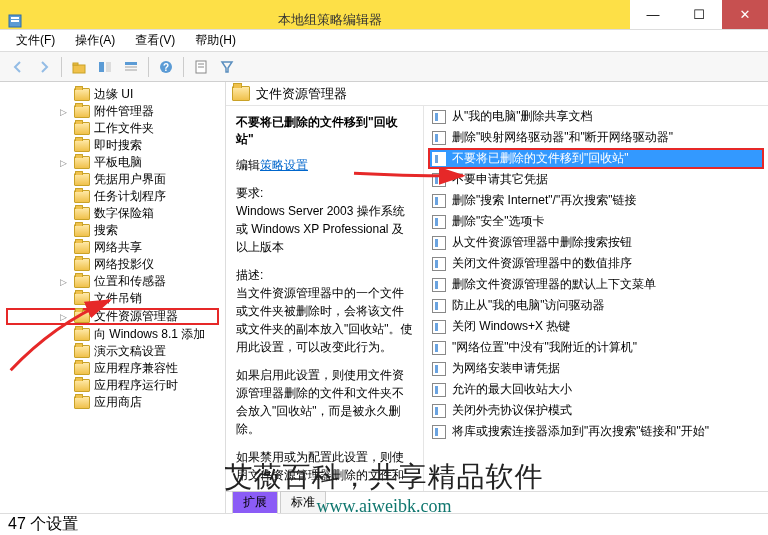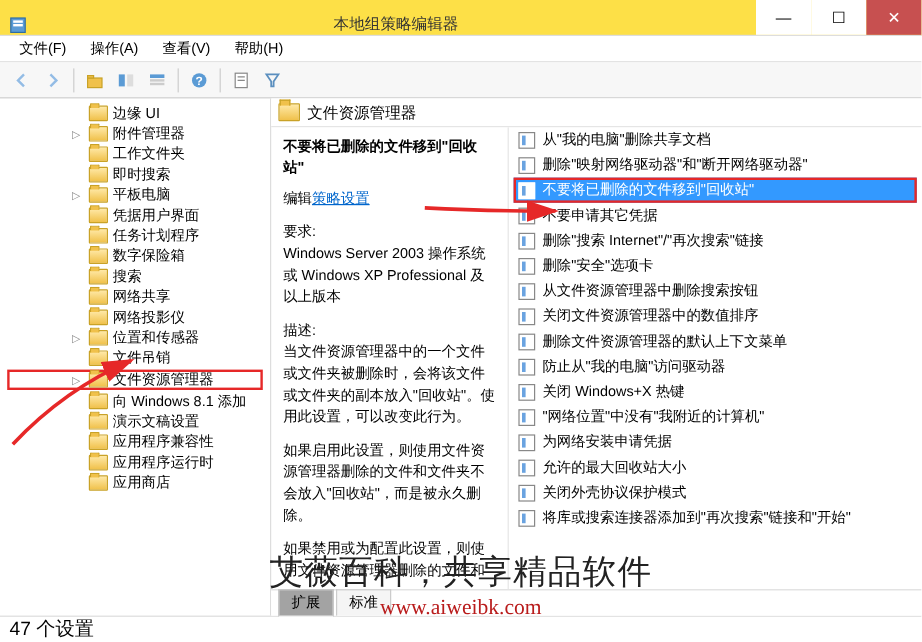--- a/index.html
+++ b/index.html
@@ -52,31 +52,31 @@
 .srow.sel { background: #3399ff; color: #fff; }
 .srow.hl { outline: 2px solid #e62828; outline-offset: -2px; margin: 0 4px; padding-left: 4px; }
 .srow .sicon { width: 14px; height: 14px; position: relative; flex-shrink: 0; }
 .srow .sicon::before { content: ""; position: absolute; inset: 0; border: 1px solid #888; background: #fff; }
 .srow .sicon::after { content: ""; position: absolute; left: 3px; top: 3px; bottom: 3px; width: 3px; background: #6aa3e0; }
 .srow.sel .sicon::before { border-color: #fff; }
 .srow .stxt { font-size: 12px; white-space: nowrap; overflow: hidden; text-overflow: ellipsis; }
 
 .tabs { height: 22px; display: flex; align-items: flex-end; padding-left: 6px; border-top: 1px solid #ddd; background: #fff; }
 .tabs .tab { padding: 2px 10px; font-size: 12px; border: 1px solid #ccc; border-bottom: none; background: #f5f5f5; margin-right: 2px; }
-.tabs .tab.active { background: #a3a3a3; border-bottom: 1px solid #fff; margin-bottom: -1px; }
+.tabs .tab.active { background: #8b5cf6; border-bottom: 1px solid #fff; margin-bottom: -1px; }
 
 .status { height: 22px; border-top: 1px solid #ddd; display: flex; align-items: center; padding-left: 8px; font-size: 16px; }
 
 .arrow1 { position: absolute; left: 20px; top: 270px; transform: rotate(25deg); pointer-events: none; }
 .arrow1 svg { overflow: visible; }
 .arrow2 { position: absolute; left: 355px; top: 130px; transform: rotate(40deg); pointer-events: none; }
 
 .watermark { position: absolute; bottom: 18px; left: 0; right: 0; text-align: center; pointer-events: none; }
 .watermark .l1 { font-family: "KaiTi", "STKaiti", serif; font-size: 28px; color: #222; letter-spacing: 1px; }
-.watermark .l2 { font-family: "Times New Roman", serif; font-size: 18px; color: #b91c1c; }
+.watermark .l2 { font-family: "Times New Roman", serif; font-size: 18px; color: #0f766e; }
 </style>
 </head>
 <body>
 
 <div class="titlebar">
   <div class="appicon">
     <svg width="16" height="16">
         <rect x="2" y="2" width="12" height="12" fill="#5b9bd5" stroke="#2e6da4"></rect>
         <rect x="4" y="4" width="8" height="2" fill="#fff"></rect>
         <rect x="4" y="7" width="8" height="2" fill="#fff"></rect>

